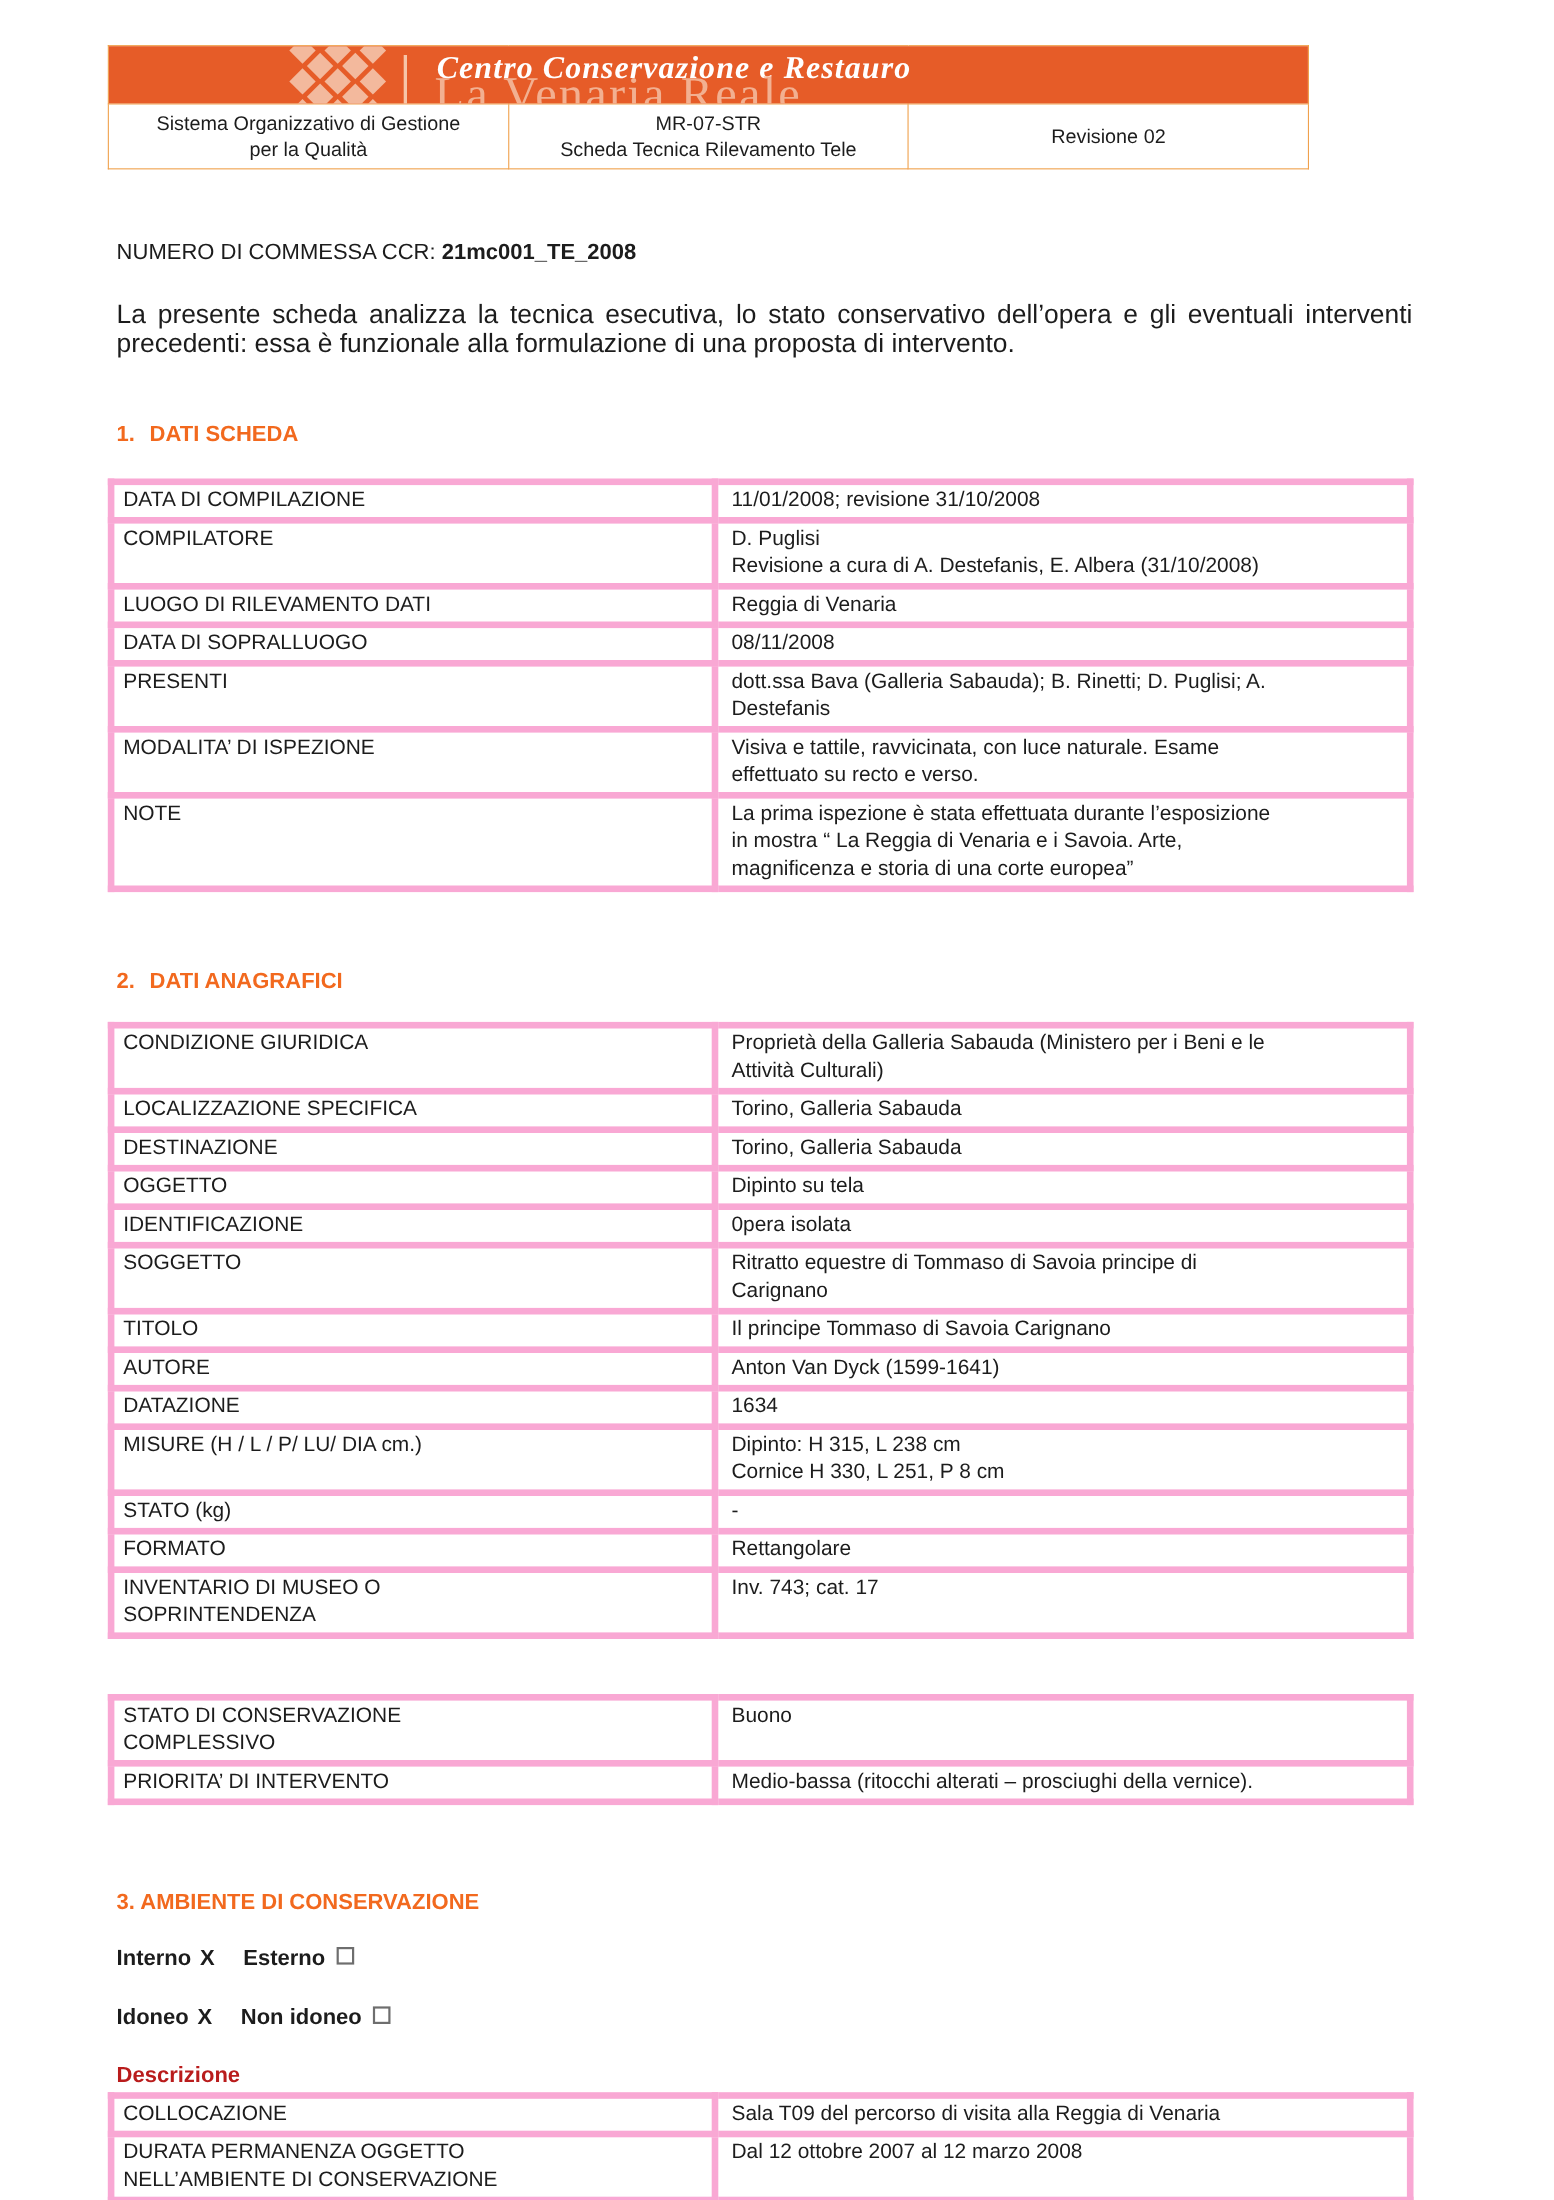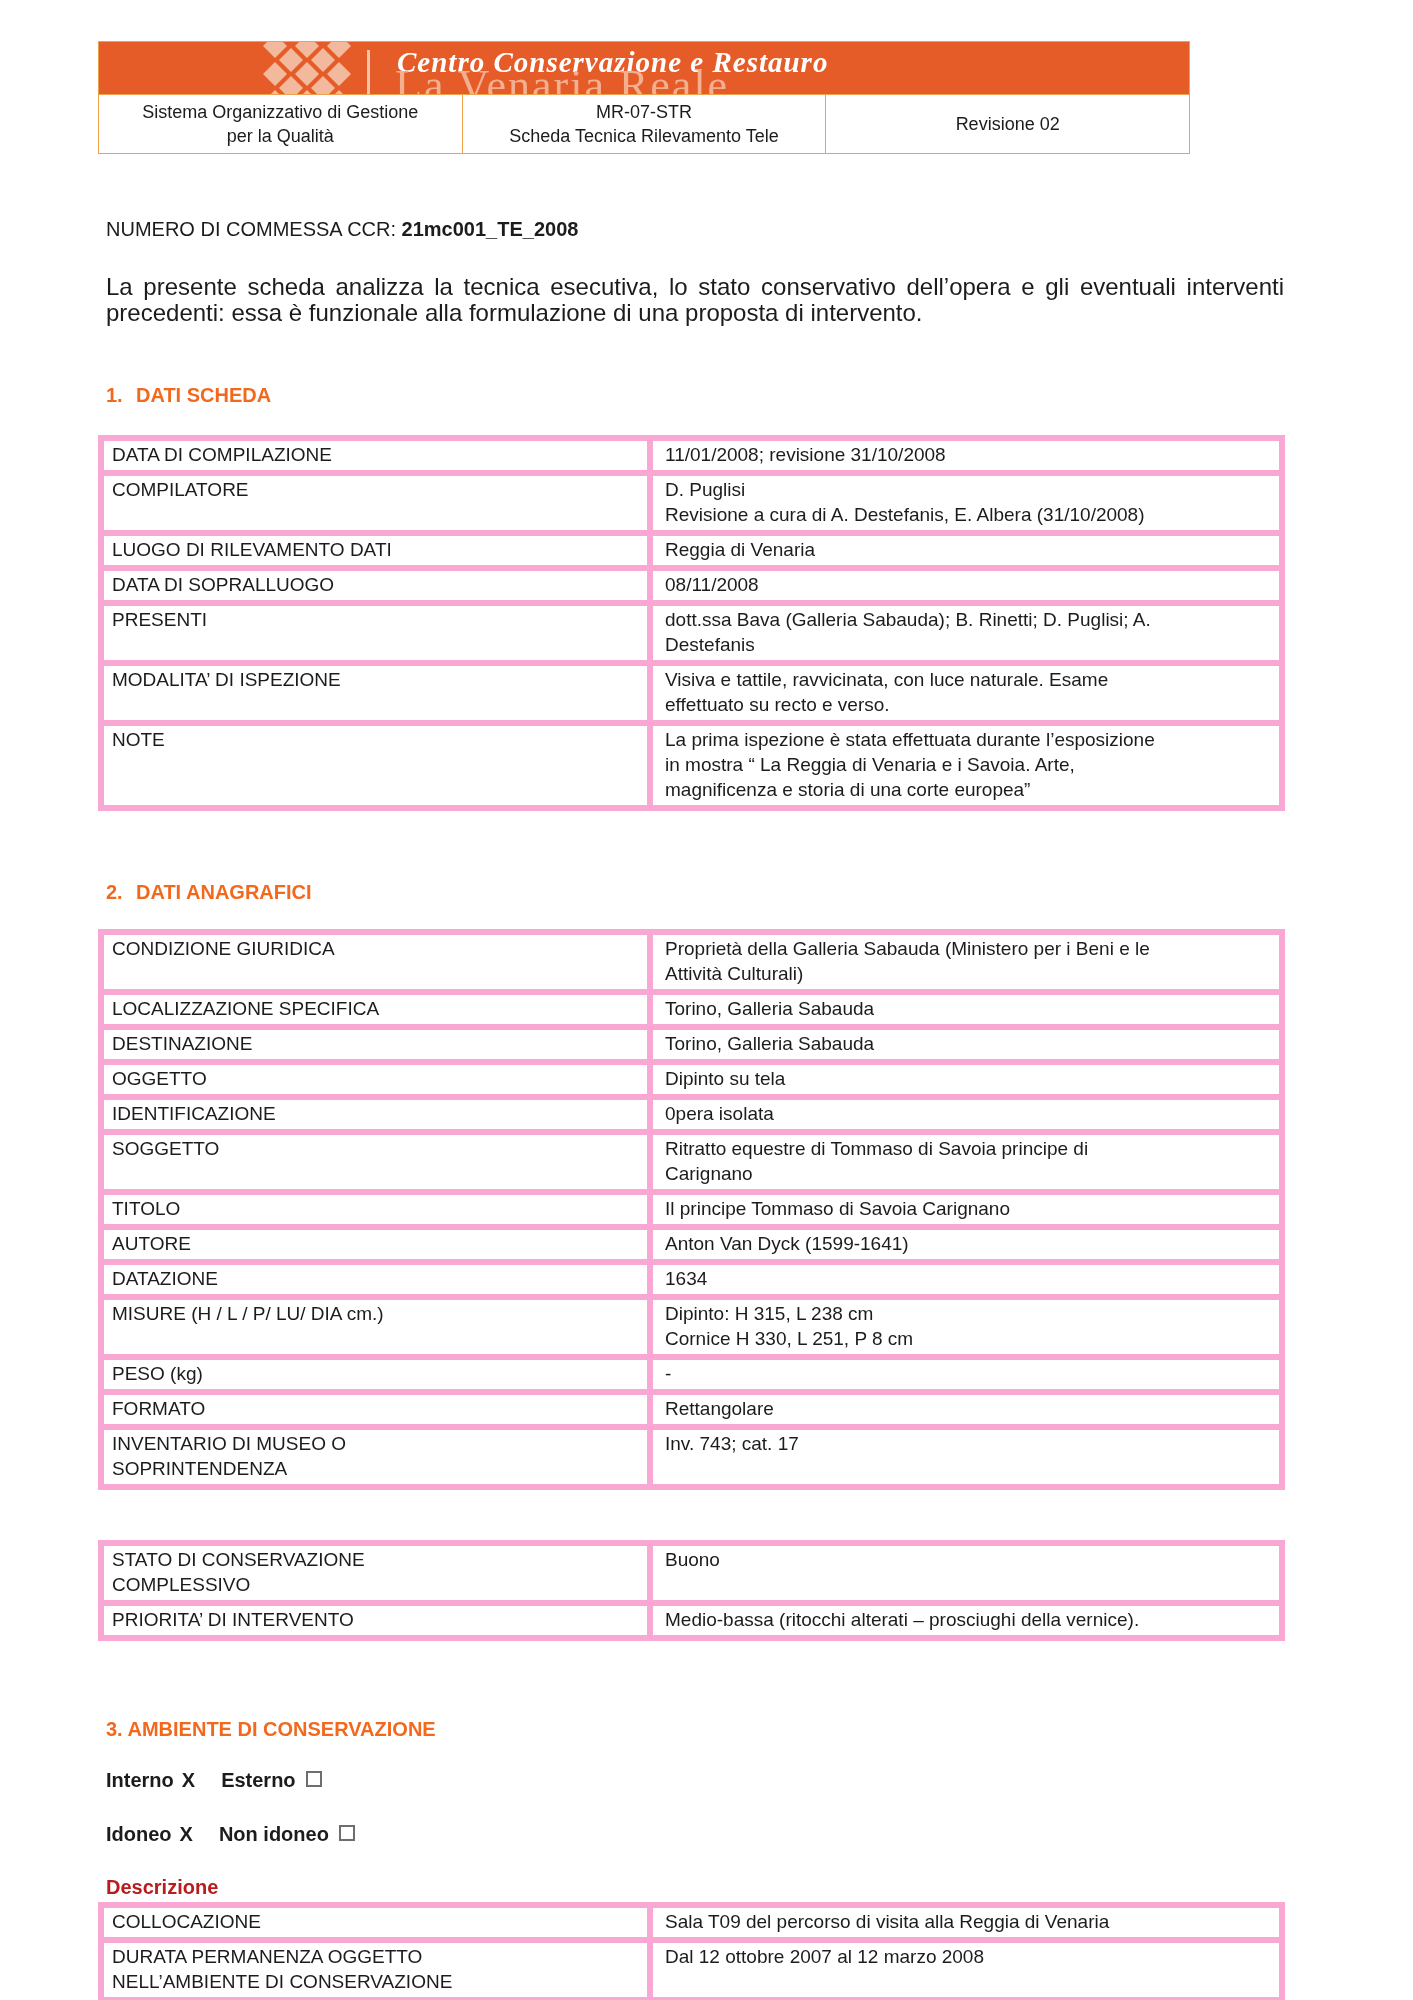--- a/index.html
+++ b/index.html
@@ -212,21 +212,21 @@
     <tr>
       <td class="lbl">DATAZIONE</td>
       <td class="val">1634</td>
     </tr>
     <tr>
       <td class="lbl">MISURE (H / L / P/ LU/ DIA cm.)</td>
       <td class="val">Dipinto: H 315, L 238 cm
 Cornice H 330, L 251, P 8 cm</td>
     </tr>
     <tr>
-      <td class="lbl">PESO (kg)</td>
+      <td class="lbl">STATO (kg)</td>
       <td class="val">-</td>
     </tr>
     <tr>
       <td class="lbl">FORMATO</td>
       <td class="val">Rettangolare</td>
     </tr>
     <tr>
       <td class="lbl">INVENTARIO DI MUSEO O
 SOPRINTENDENZA</td>
       <td class="val">Inv. 743; cat. 17</td>

